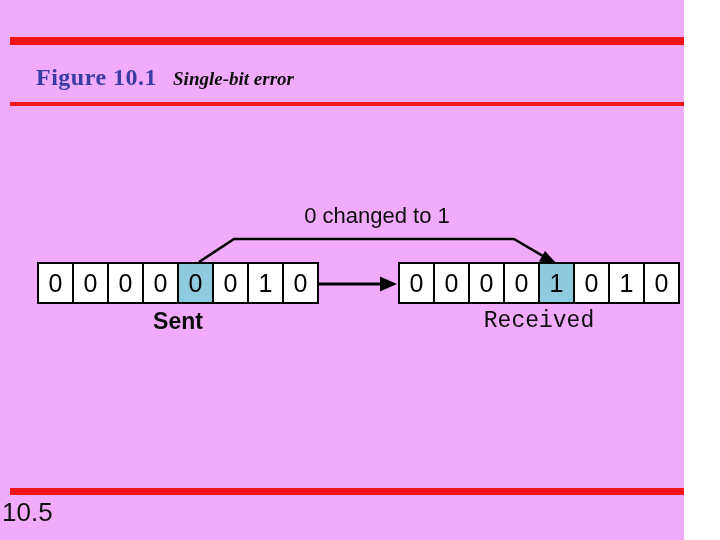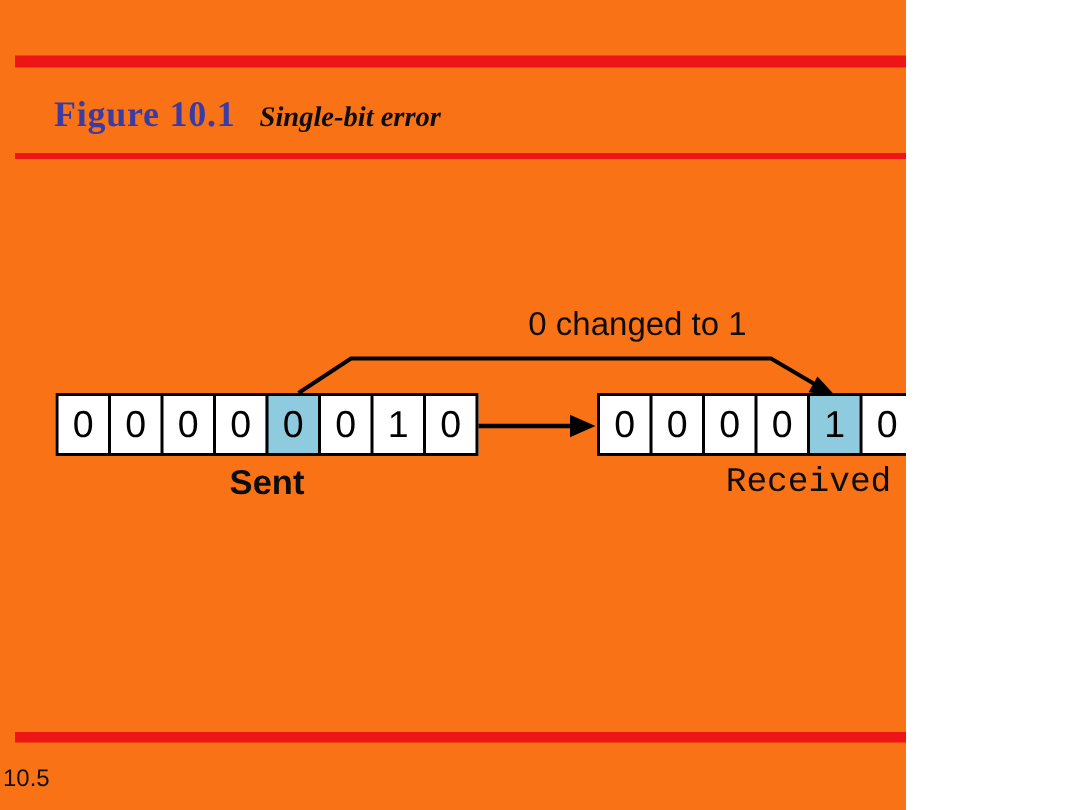--- a/index.html
+++ b/index.html
@@ -1,17 +1,17 @@
 <!DOCTYPE html>
 <html style="--accent-red: #ED1515; --title-blue: #3B3BA5; --highlight-cyan: #8FCBDE;"><head>
 <meta charset="utf-8">
 <style>
   html,body { margin:0; padding:0; background:#ffffff; }
   .slide {
-    position:relative; width:604px; height:540px; background:#f97316;
+    position:relative; width:684px; height:540px; background:#f0abfc;
     font-family:"Liberation Sans", sans-serif; overflow:hidden;
   }
   .red-bar { position:absolute; left:10px; width:700px; background:var(--accent-red); }
   .bar-top { top:37px; height:8px; }
   .bar-rule { top:102px; height:4px; }
   .bar-bottom { top:488px; height:7px; }
 
   .title-row {
     position:absolute; left:36px; top:64px; display:flex; align-items:baseline;
   }
@@ -19,21 +19,21 @@
     font-family:"Liberation Serif", serif; font-weight:bold; font-size:24px;
     color:var(--title-blue); letter-spacing:0.5px;
   }
   .figure-caption {
     font-family:"Liberation Serif", serif; font-weight:bold; font-style:italic;
     font-size:19px; color:#0d0d0d; margin-left:16px;
   }
 
   .annotation {
     position:absolute; left:377px; top:203px; transform:translateX(-50%);
-    font-size:22px; color:#0d0d0d; white-space:nowrap;margin-left:48px;
+    font-size:22px; color:#0d0d0d; white-space:nowrap;
   }
 
   .register {
     position:absolute; top:262px; width:282px; height:42px;
     display:flex; box-sizing:border-box; border:2px solid #000; background:#fff;
   }
   .reg-sent { left:37px; }
   .reg-received { left:398px; }
   .bit-cell {
     flex:1; display:flex; align-items:center; justify-content:center;
@@ -45,21 +45,21 @@
   .reg-label {
     position:absolute; top:308px; width:282px; text-align:center;
     font-size:23px; color:#0d0d0d;
   }
   .label-sent { left:37px;font-weight:bold; }
   .label-received { left:398px;font-family:Liberation Mono, monospace; }
 
   .overlay { position:absolute; left:0; top:0; pointer-events:none; }
 
   .page-number {
-    position:absolute; left:2px; top:511px; font-size:16px; color:#111;
+    position:absolute; left:2px; top:497px; font-size:26px; color:#111;
   }
 </style>
 </head>
 <body>
 
 <div class="slide">
 
   <div class="red-bar bar-top"></div>
 
   <div class="title-row">

